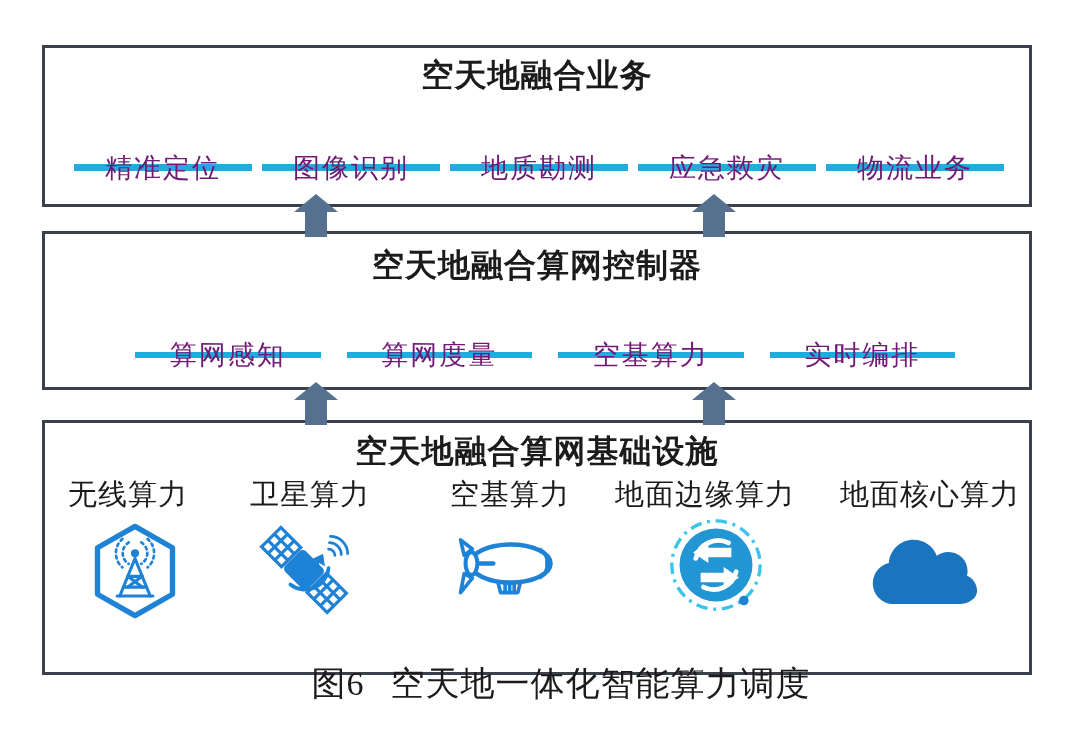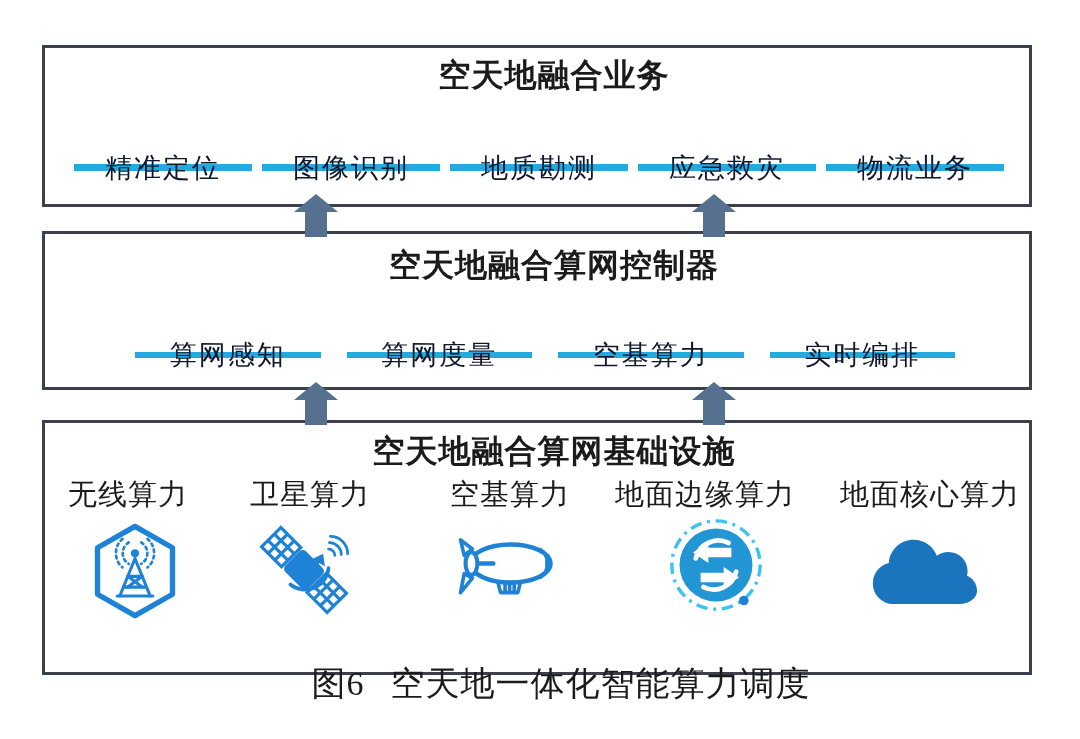--- a/index.html
+++ b/index.html
@@ -15,26 +15,26 @@
   html,body{margin:0;padding:0;background:#fff;}
   .stage{
     position:relative;width:1080px;height:739px;background:#fff;overflow:hidden;
     font-family:"Liberation Serif","DejaVu Serif",serif;color:var(--text-dark);
   }
   .layer-box{
     position:absolute;left:42px;width:990px;background:#fff;
     border:3px solid var(--border-dark);box-sizing:border-box;
   }
   .layer-title{
-    position:absolute;left:17px;width:100%;text-align:center;
+    position:absolute;left:0;width:100%;text-align:center;
     font-size:32px;font-weight:700;letter-spacing:1px;line-height:1.1;
   }
   .chip-row{position:absolute;display:flex;}
   .chip{
-    background:var(--accent-cyan);color:#0f172a;
+    background:var(--accent-cyan);color:#701a75;
     font-size:27px;letter-spacing:2px;display:flex;align-items:center;justify-content:center;margin-top:40px;
   }
   .row-services{left:74px;top:124px;width:930px;height:47px;gap:10px;}
   .row-services .chip{flex:1;}
   .row-controller{left:135px;top:312px;width:820px;height:46px;gap:26px;}
   .row-controller .chip{flex:1;}
   .node-label{
     position:absolute;top:475px;transform:translateX(-50%);
     font-size:29px;letter-spacing:1px;white-space:nowrap;
   }

